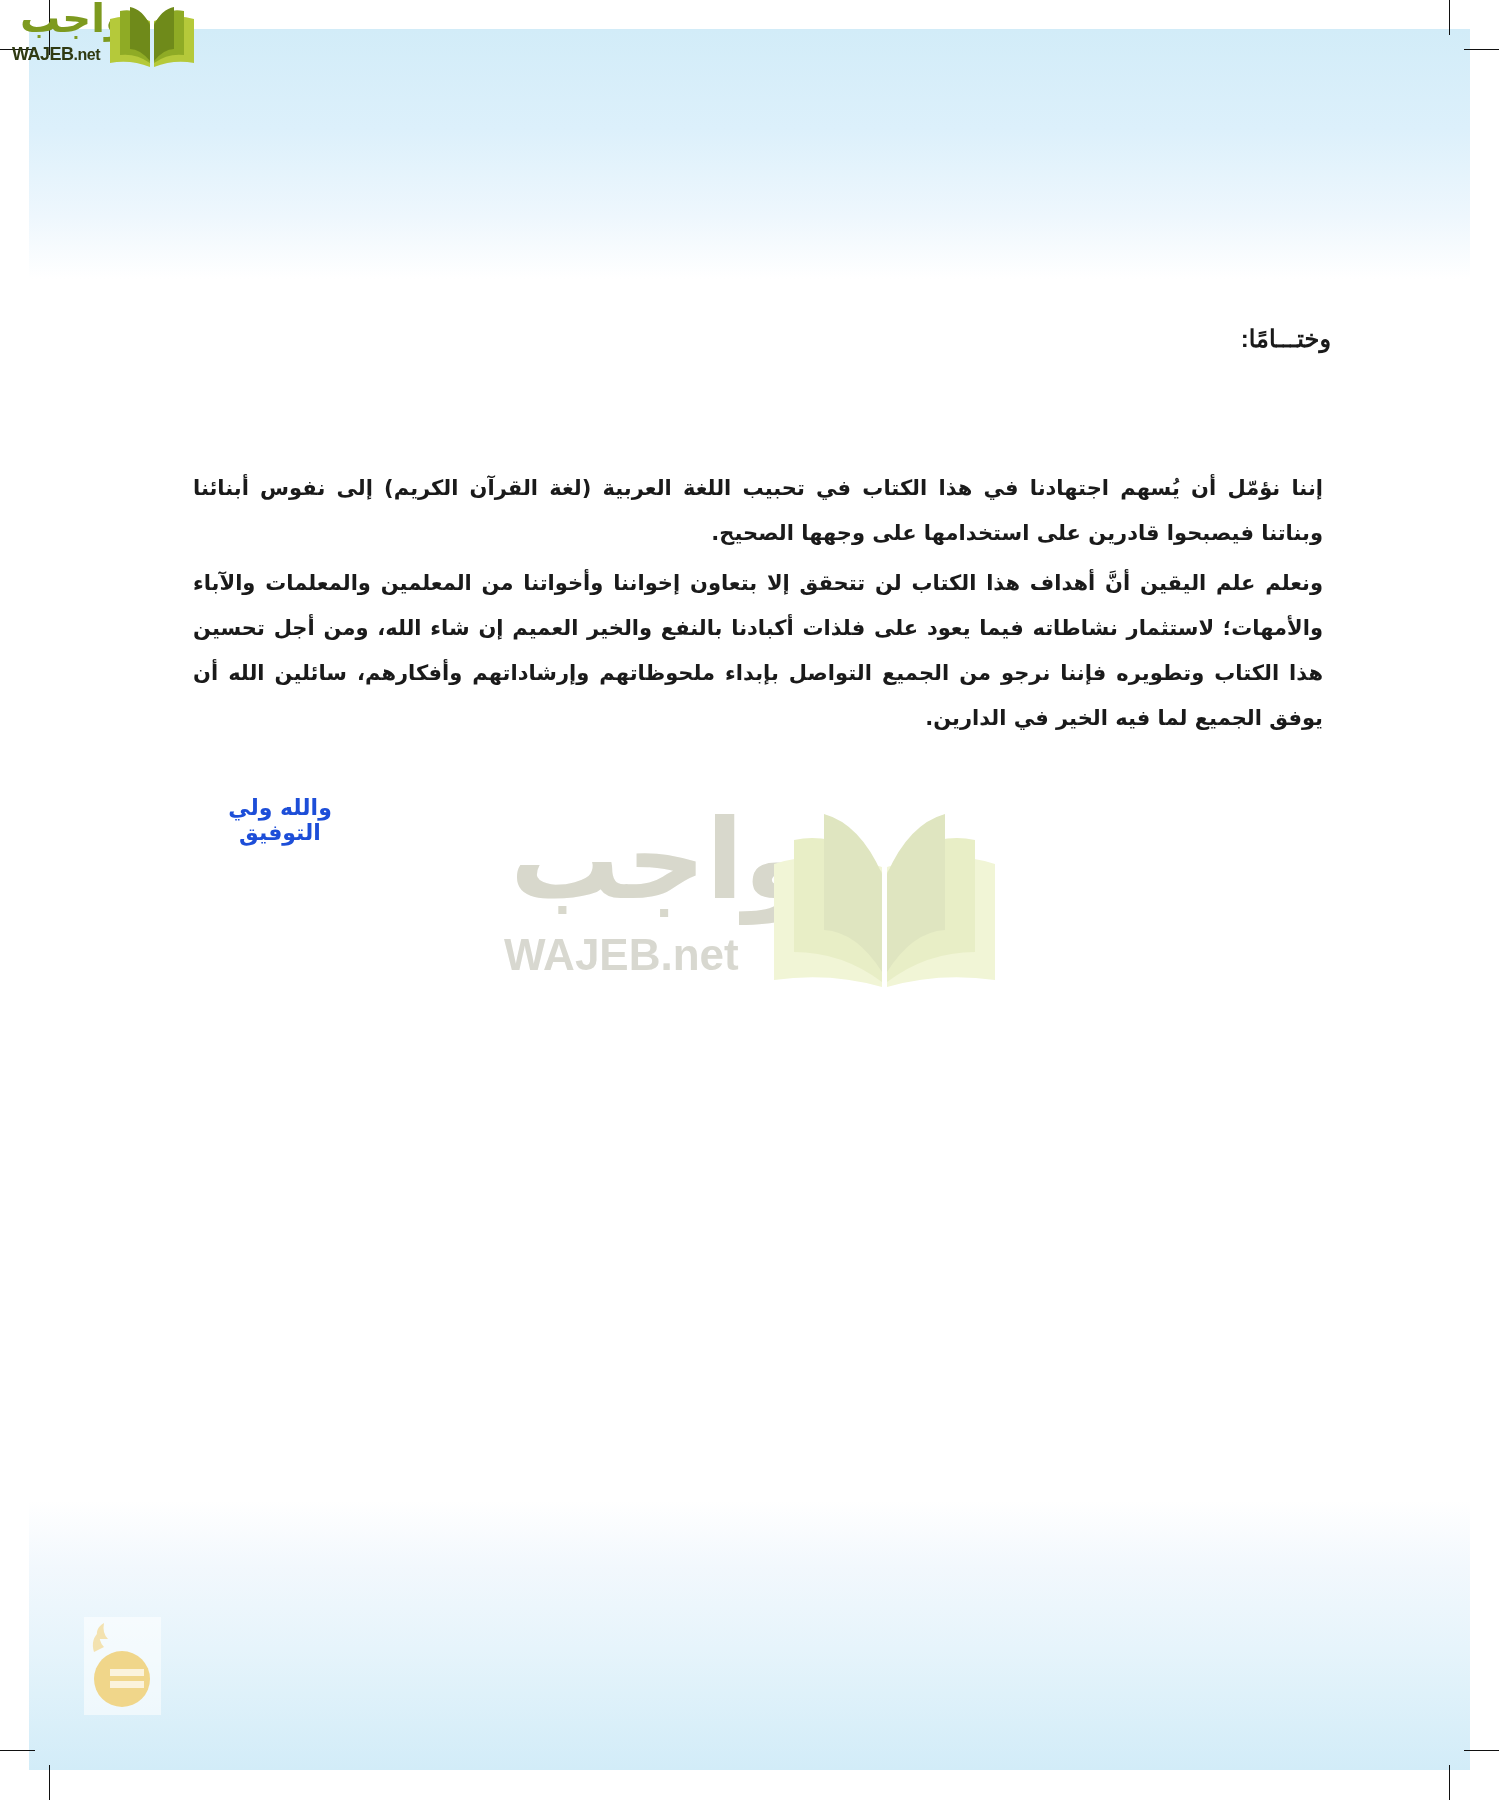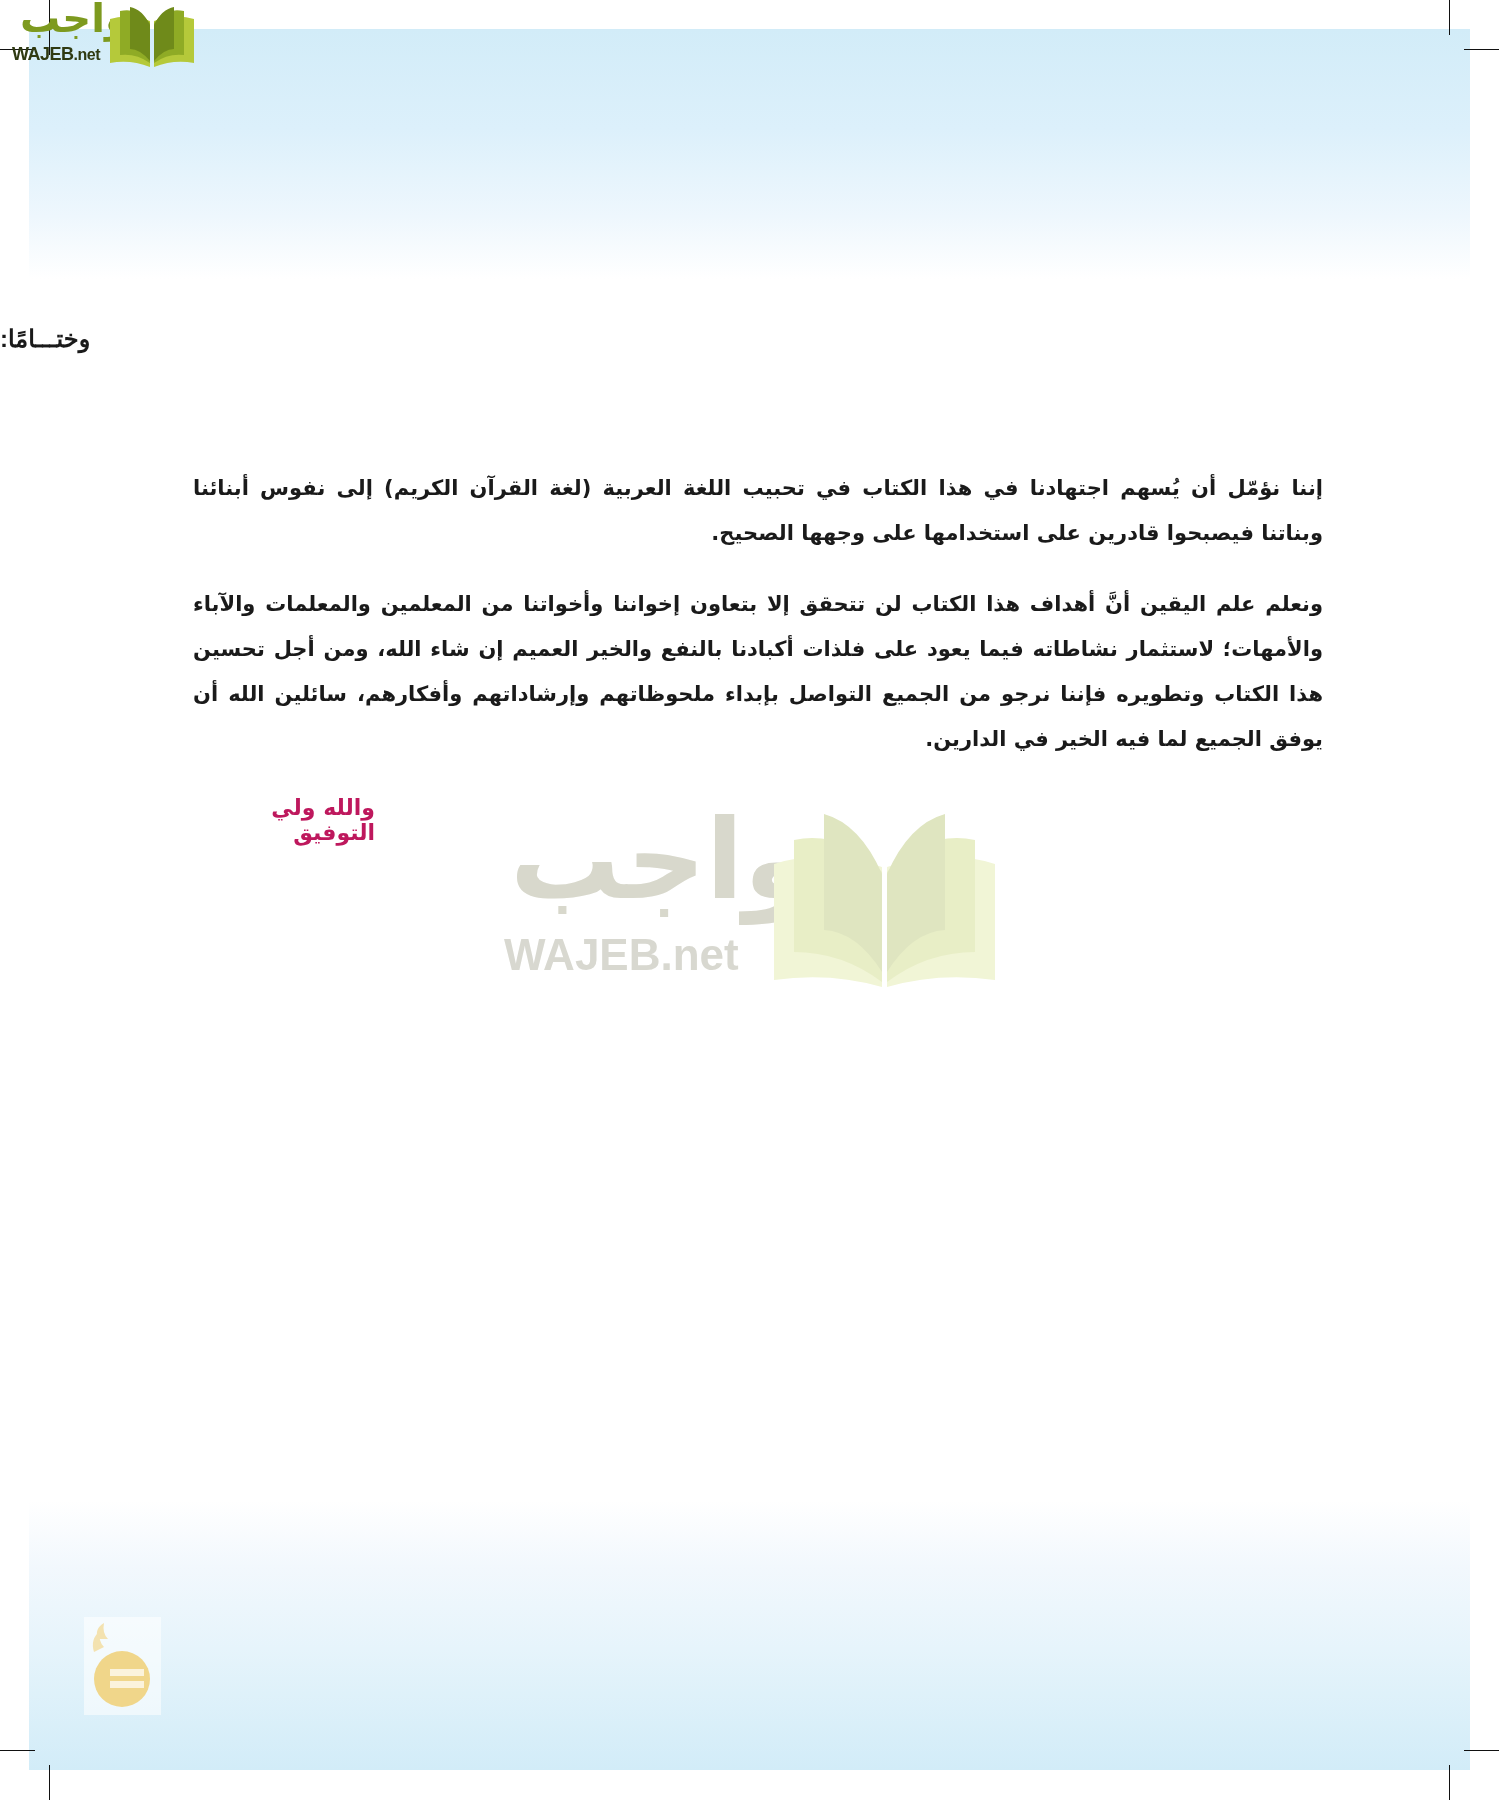--- a/index.html
+++ b/index.html
@@ -27,30 +27,30 @@
     font-weight:bold; font-size:18px; color:#2f3a12; letter-spacing:-0.5px;
   }
   .logo-en small { font-size:16px; }
   .logo-book { position:absolute; left:100px; top:3px; }
 
   .content {
     position:absolute; left:185px; width:1130px; direction:rtl; text-align:justify;
     font-family:"DejaVu Sans", sans-serif; font-weight:bold; color:#1a1a1a;
   }
   .heading {
-    position:absolute; top:325px; left:0; width:1331px; text-align:left;
+    position:absolute; top:325px; left:0; width:1331px; text-align:right;
     font-family:Liberation Sans, sans-serif; font-weight:bold; font-size:24px;
     color:#1a1a1a; direction:rtl;
   }
   .para { font-size:21px; line-height:45px; margin:8px; text-align-last:right; }
   .para1 { top:458px; }
-  .para2 { top:574px; }
+  .para2 { top:553px; }
   .closing {
     position:absolute; top:795px; left:185px; width:190px; direction:rtl;
-    text-align:right; font-size:22px; font-weight:bold; color:#be185d;
+    text-align:center; font-size:22px; font-weight:bold; color:#1d4ed8;
   }
   .watermark { position:absolute; left:500px; top:812px; width:500px; height:180px; }
   .wm-ar {
     position:absolute; left:10px; top:-12px; font-size:110px; font-weight:bold;
     color:#d8d8cc; direction:rtl; line-height:1.1;
   }
   .wm-en {
     position:absolute; left:4px; top:118px; font-family:"Liberation Sans", sans-serif;
     font-size:44px; font-weight:bold; color:#d8d8d0;
   }

